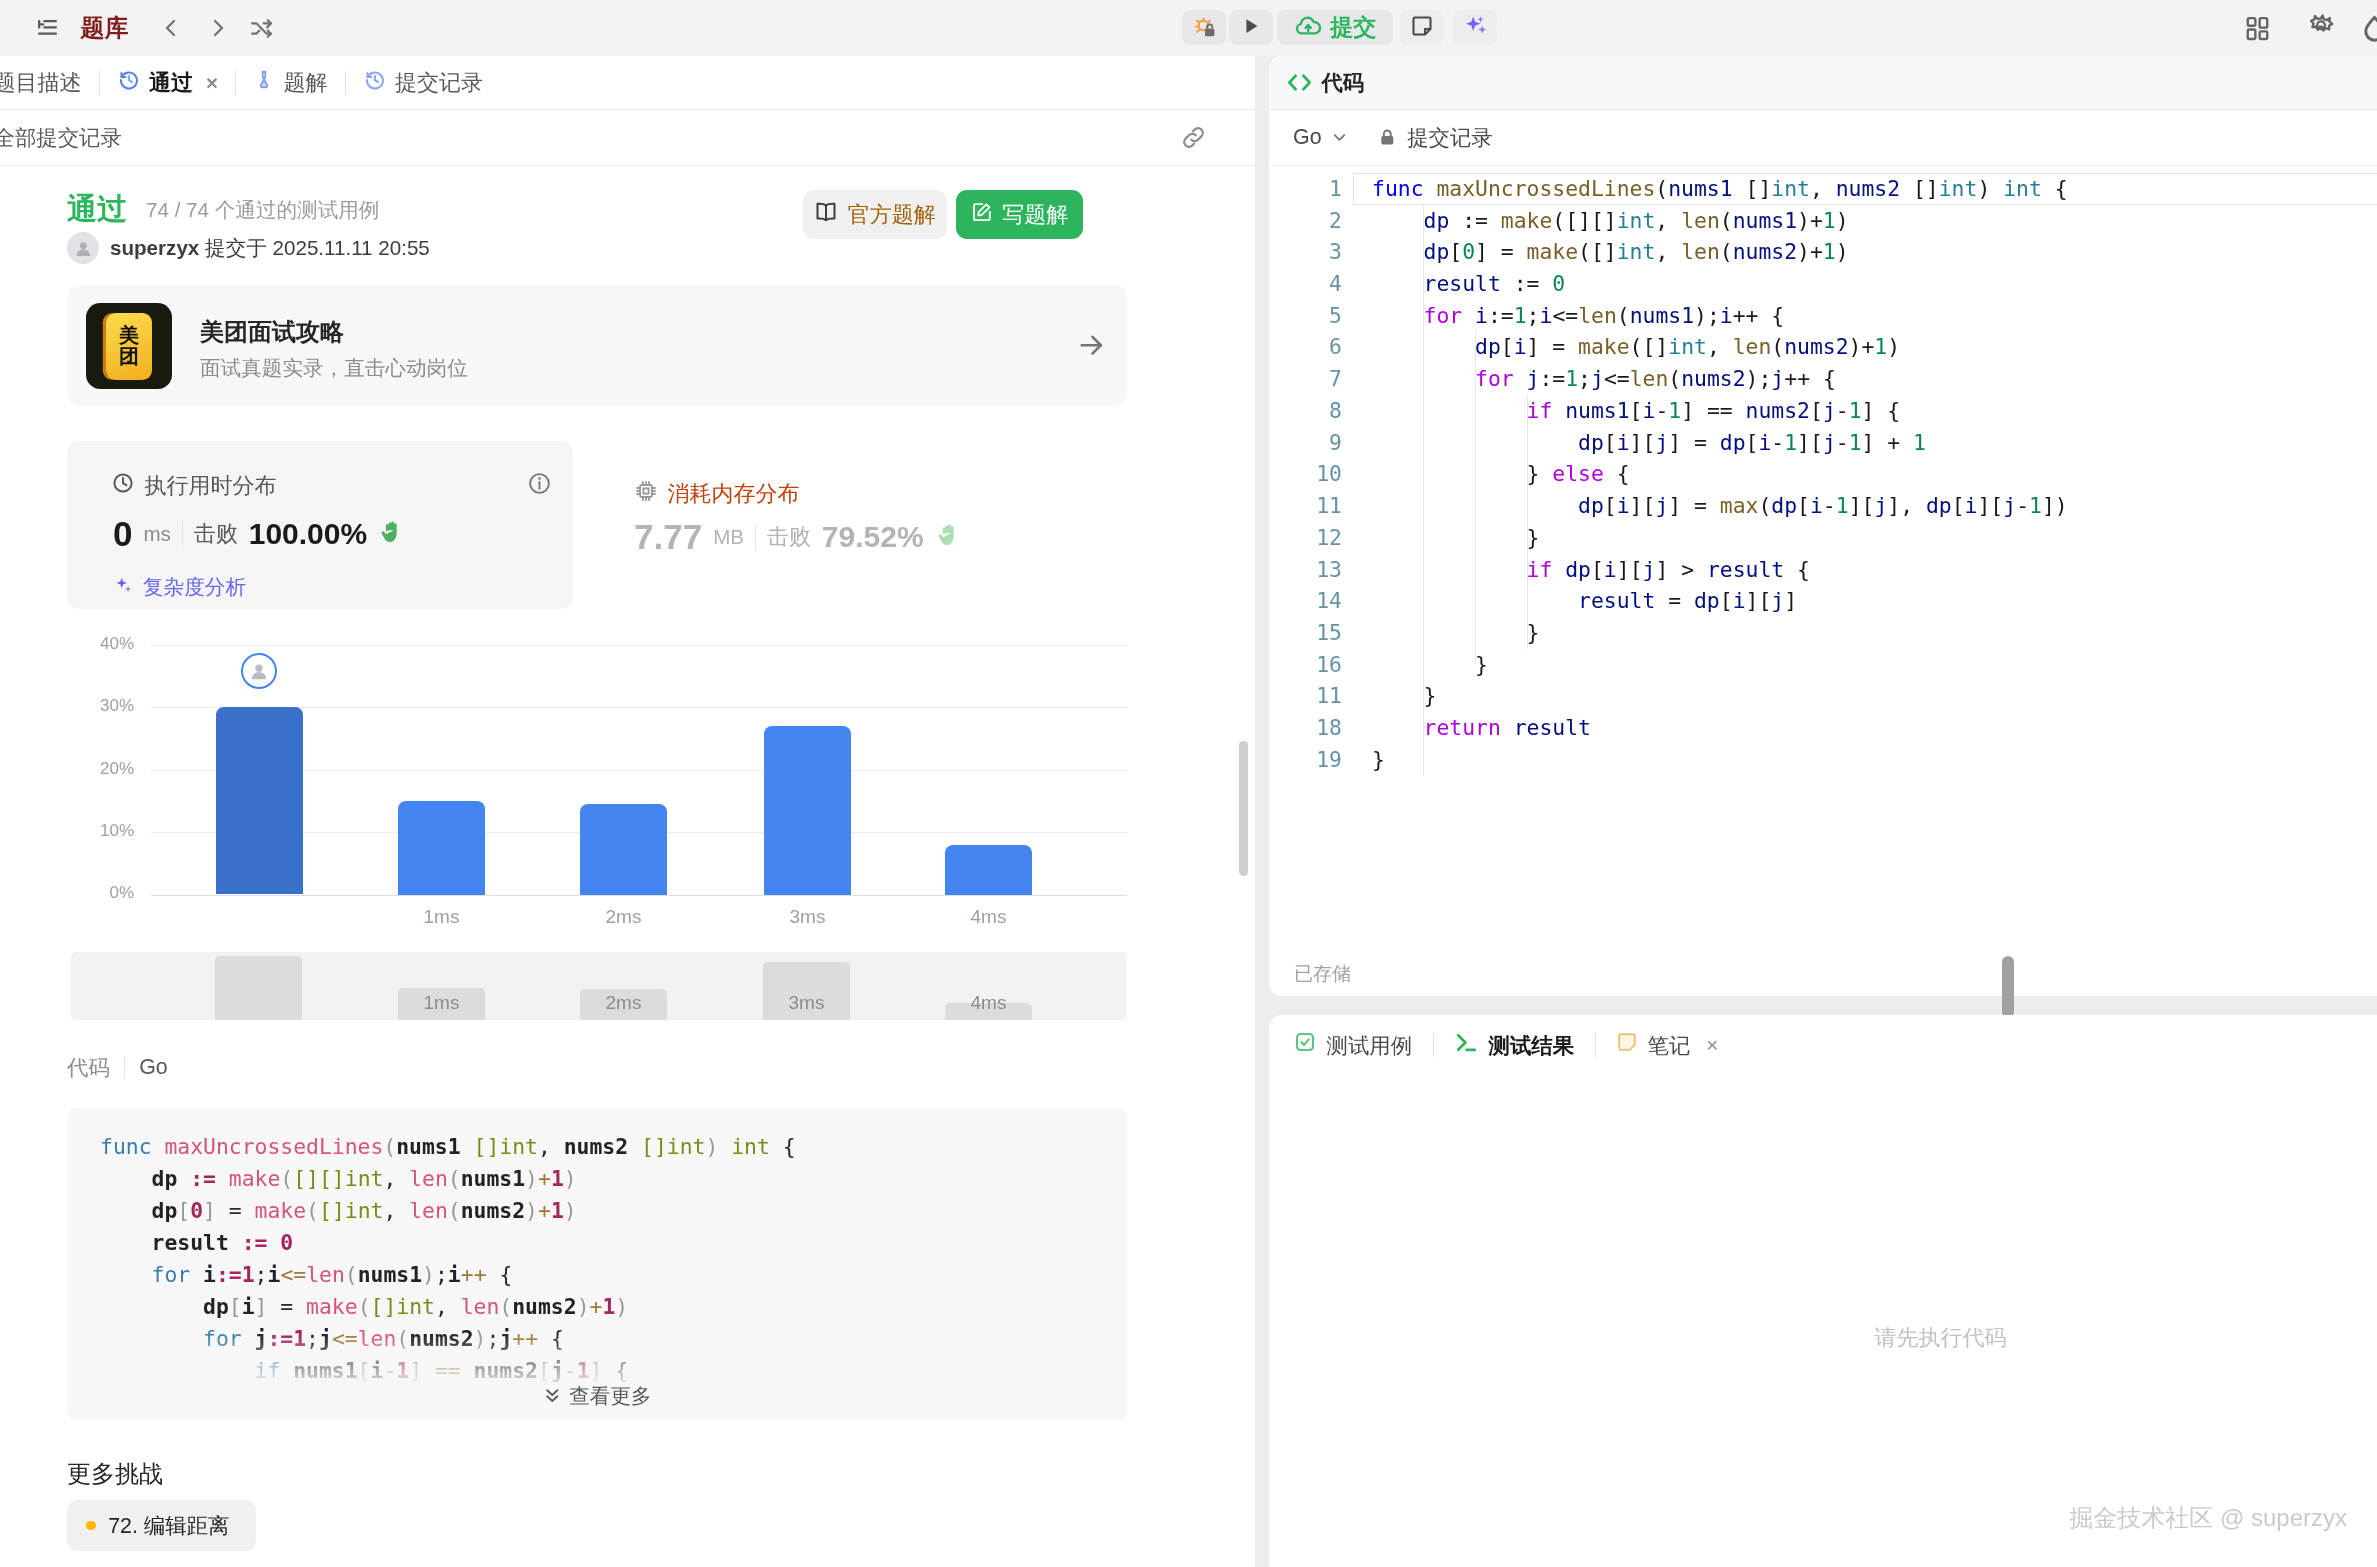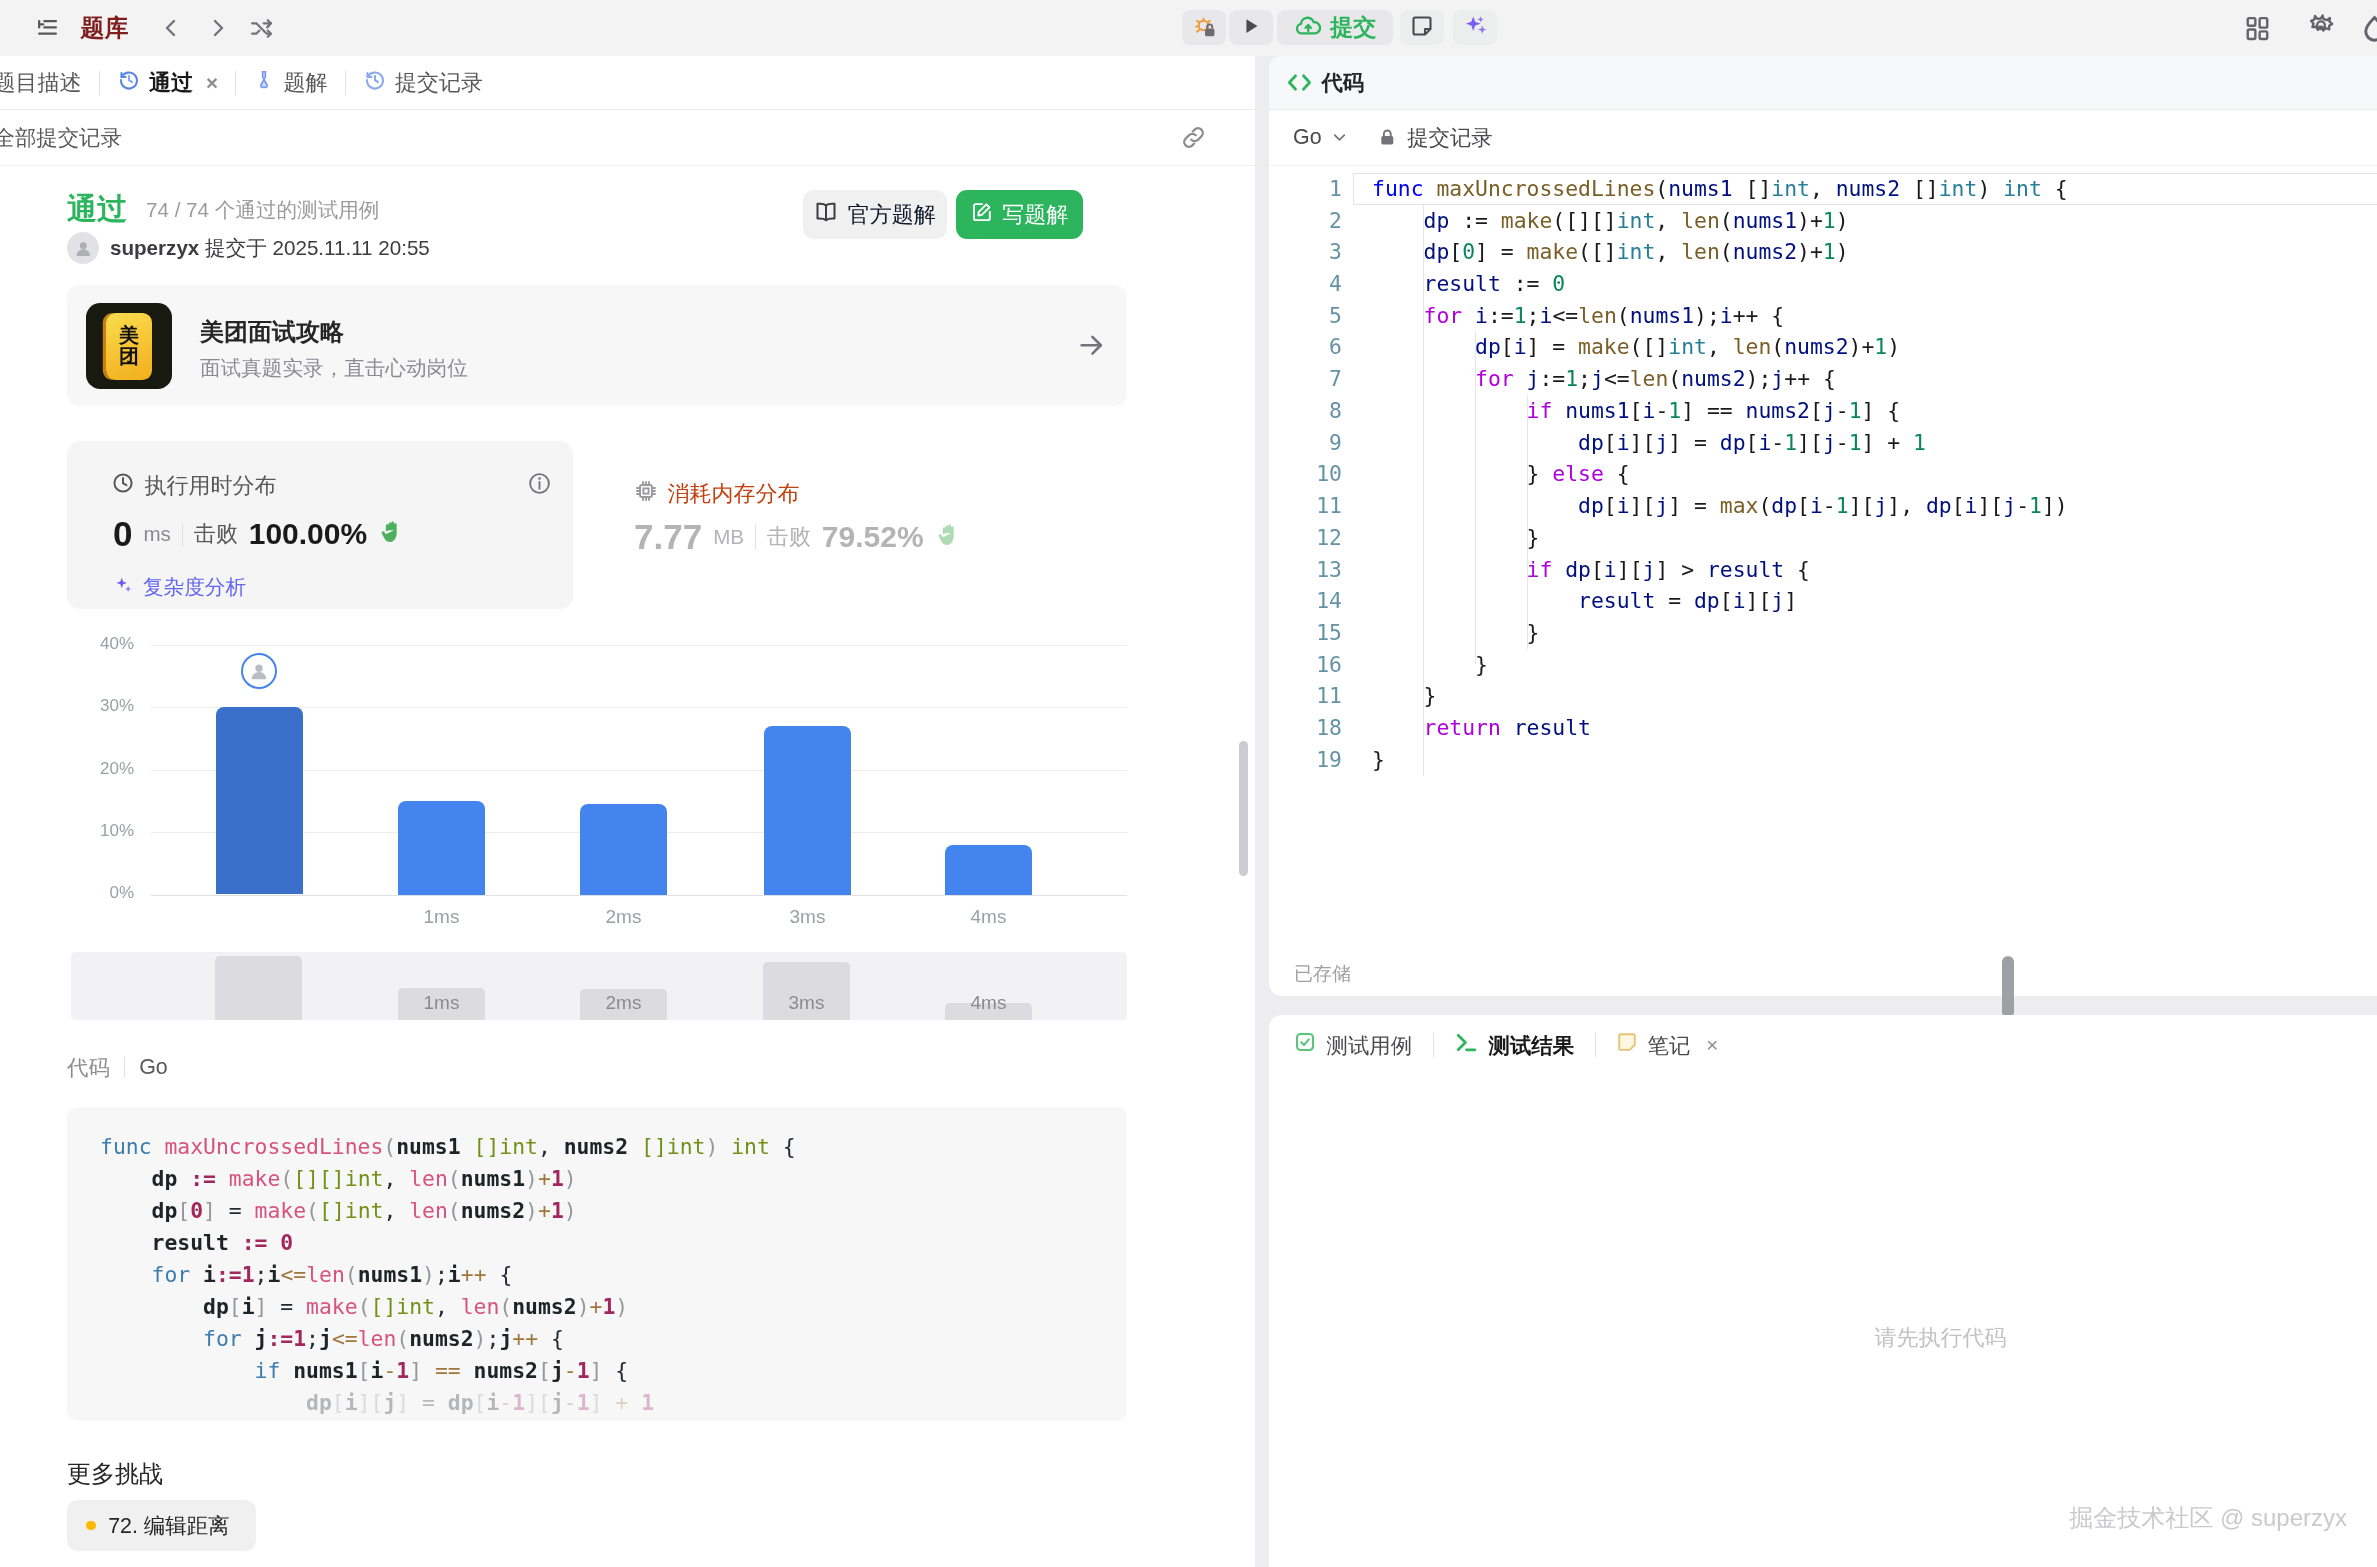--- a/index.html
+++ b/index.html
@@ -24,21 +24,21 @@
   .ltabs { left:-16px; top:56px; width:1271px; height:54px; border-bottom:0.8px solid #ebebee; display:flex; align-items:center; }
   .ltab { font-size:22px; color:#595959; display:flex; align-items:center; gap:8px; }
   .ltab.active { color:#1a1a1a; font-weight:bold; }
   .subbar { left:-16px; top:110px; width:1271px; height:56px; border-bottom:0.8px solid #efeff1; display:flex; align-items:center; }
   .subbar-title { font-size:21.4px; color:#595959; }
 
   .status-pass { font-size:30px; font-weight:bold; color:#2bb55d; }
   .cases { font-size:20.6px; color:#9b9b9f; }
   .author-line { font-size:20.6px; color:#3c3c43; }
   .btn { height:49px; border-radius:11px; display:flex; align-items:center; justify-content:center; gap:9.5px; font-size:22px; }
-  .btn-gray { background:#f0f0f1; color:#0f172a; }
+  .btn-gray { background:#f0f0f1; color:#a16207; }
   .btn-green { background:#2cb55d; color:#fff; }
 
   .promo { left:67px; top:285px; width:1060px; height:121px; background:#f7f7f8; border-radius:12.7px; }
   .mt-icon { left:86px; top:303px; width:86px; height:86px; border-radius:14.3px; background:#181a10; overflow:hidden; display:flex; align-items:center; justify-content:center; }
   .mt-badge { width:46px; height:67px; border-radius:9.5px; background:linear-gradient(160deg,#fbdc4e,#f2ae1c); box-shadow:-3.2px 0 0 #c77f12; display:flex; flex-direction:column; align-items:center; justify-content:center; font-size:20px; font-weight:bold; color:#111; line-height:1.05; }
   .promo-title { font-size:24px; font-weight:bold; color:#262626; }
   .promo-sub { font-size:20.6px; color:#8c8c90; }
 
   .stat-card { left:67px; top:441px; width:506px; height:168px; background:#f5f5f6; border-radius:12.7px; }
   .stat-title { font-size:22px; color:#595959; display:flex; align-items:center; gap:9.5px; }
@@ -412,20 +412,29 @@
         <div class="pline mono"><span class="tok-lk">func</span><span class="tok-ln"> </span><span class="tok-lf">maxUncrossedLines</span><span class="tok-lp">(</span><span class="tok-lv">nums1</span><span class="tok-ln"> </span><span class="tok-lt">[]int</span><span class="tok-ln">, </span><span class="tok-lv">nums2</span><span class="tok-ln"> </span><span class="tok-lt">[]int</span><span class="tok-lp">)</span><span class="tok-ln"> </span><span class="tok-lt">int</span><span class="tok-ln"> {</span></div>
         <div class="pline mono"><span class="tok-ln">    </span><span class="tok-lv">dp</span><span class="tok-ln"> </span><span class="tok-lm">:=</span><span class="tok-ln"> </span><span class="tok-lf">make</span><span class="tok-lp">(</span><span class="tok-lt">[][]int</span><span class="tok-ln">, </span><span class="tok-lf">len</span><span class="tok-lp">(</span><span class="tok-lv">nums1</span><span class="tok-lp">)</span><span class="tok-lo">+</span><span class="tok-lm">1</span><span class="tok-lp">)</span></div>
         <div class="pline mono"><span class="tok-ln">    </span><span class="tok-lv">dp</span><span class="tok-lp">[</span><span class="tok-lm">0</span><span class="tok-lp">]</span><span class="tok-ln"> = </span><span class="tok-lf">make</span><span class="tok-lp">(</span><span class="tok-lt">[]int</span><span class="tok-ln">, </span><span class="tok-lf">len</span><span class="tok-lp">(</span><span class="tok-lv">nums2</span><span class="tok-lp">)</span><span class="tok-lo">+</span><span class="tok-lm">1</span><span class="tok-lp">)</span></div>
         <div class="pline mono"><span class="tok-ln">    </span><span class="tok-lv">result</span><span class="tok-ln"> </span><span class="tok-lm">:=</span><span class="tok-ln"> </span><span class="tok-lm">0</span></div>
         <div class="pline mono"><span class="tok-ln">    </span><span class="tok-lk">for</span><span class="tok-ln"> </span><span class="tok-lv">i</span><span class="tok-lm">:=</span><span class="tok-lm">1</span><span class="tok-ln">;</span><span class="tok-lv">i</span><span class="tok-lo">&lt;=</span><span class="tok-lf">len</span><span class="tok-lp">(</span><span class="tok-lv">nums1</span><span class="tok-lp">)</span><span class="tok-ln">;</span><span class="tok-lv">i</span><span class="tok-lo">++</span><span class="tok-ln"> {</span></div>
         <div class="pline mono"><span class="tok-ln">        </span><span class="tok-lv">dp</span><span class="tok-lp">[</span><span class="tok-lv">i</span><span class="tok-lp">]</span><span class="tok-ln"> = </span><span class="tok-lf">make</span><span class="tok-lp">(</span><span class="tok-lt">[]int</span><span class="tok-ln">, </span><span class="tok-lf">len</span><span class="tok-lp">(</span><span class="tok-lv">nums2</span><span class="tok-lp">)</span><span class="tok-lo">+</span><span class="tok-lm">1</span><span class="tok-lp">)</span></div>
         <div class="pline mono"><span class="tok-ln">        </span><span class="tok-lk">for</span><span class="tok-ln"> </span><span class="tok-lv">j</span><span class="tok-lm">:=</span><span class="tok-lm">1</span><span class="tok-ln">;</span><span class="tok-lv">j</span><span class="tok-lo">&lt;=</span><span class="tok-lf">len</span><span class="tok-lp">(</span><span class="tok-lv">nums2</span><span class="tok-lp">)</span><span class="tok-ln">;</span><span class="tok-lv">j</span><span class="tok-lo">++</span><span class="tok-ln"> {</span></div>
         <div class="pline mono"><span class="tok-ln">            </span><span class="tok-lk">if</span><span class="tok-ln"> </span><span class="tok-lv">nums1</span><span class="tok-lp">[</span><span class="tok-lv">i</span><span class="tok-lo">-</span><span class="tok-lm">1</span><span class="tok-lp">]</span><span class="tok-ln"> </span><span class="tok-lo">==</span><span class="tok-ln"> </span><span class="tok-lv">nums2</span><span class="tok-lp">[</span><span class="tok-lv">j</span><span class="tok-lo">-</span><span class="tok-lm">1</span><span class="tok-lp">]</span><span class="tok-ln"> {</span></div>
         <div class="pline mono" style="opacity: 0.3;"><span class="tok-ln">                </span><span class="tok-lv">dp</span><span class="tok-lp">[</span><span class="tok-lv">i</span><span class="tok-lp">][</span><span class="tok-lv">j</span><span class="tok-lp">]</span><span class="tok-ln"> = </span><span class="tok-lv">dp</span><span class="tok-lp">[</span><span class="tok-lv">i</span><span class="tok-lo">-</span><span class="tok-lm">1</span><span class="tok-lp">][</span><span class="tok-lv">j</span><span class="tok-lo">-</span><span class="tok-lm">1</span><span class="tok-lp">]</span><span class="tok-ln"> </span><span class="tok-lo">+</span><span class="tok-ln"> </span><span class="tok-lm">1</span></div>
       </div>
+    <div class="fade-more">
+      <span class="more-link">
+        <svg width="20.6" height="20.6" viewBox="0 0 24 24" fill="none" stroke="#595959" stroke-width="2.2" stroke-linecap="round" stroke-linejoin="round">
+            <polyline points="6,5 12,10.5 18,5"></polyline>
+            <polyline points="6,12 12,17.5 18,12"></polyline>
+          </svg>
+        <span>查看更多</span>
+      </span>
+    </div>
   </div>
 
   <div class="abs section-h" style="left:67px; top:1458px;">更多挑战</div>
   <div class="abs chal-pill">
     <span class="chal-dot"></span>
     <span class="chal-label">72. 编辑距离</span>
   </div>
 
   <div class="abs scroll-thumb" style="left:1239px; top:741px; width:8.7px; height:135px;"></div>
 

